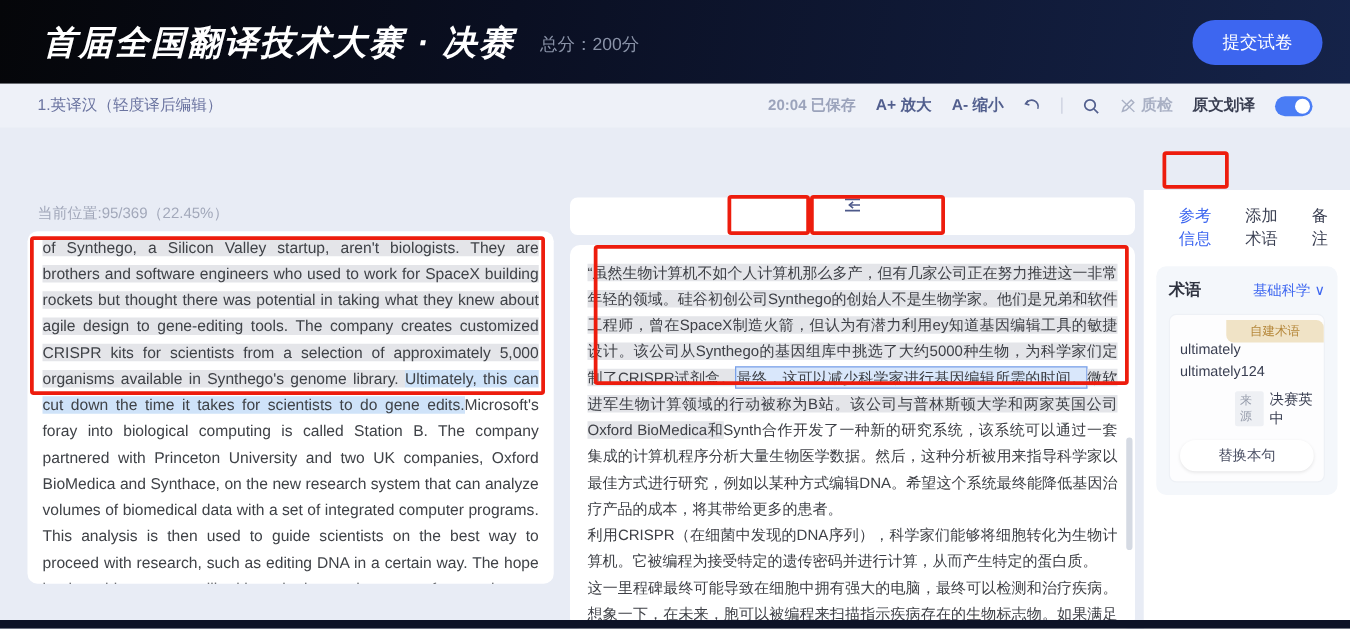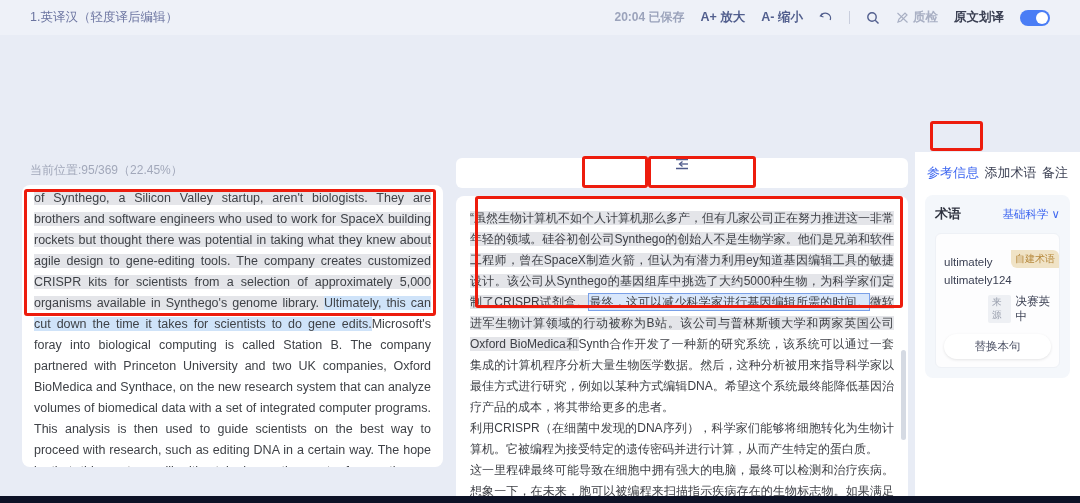--- a/index.html
+++ b/index.html
@@ -44,30 +44,30 @@
   .mid-toolbar .tool-item { gap:5px; }
   .tgt-card { position:absolute; left:456px; top:196px; width:452px; height:307px; background:#fff; border-radius:8px; padding:12px 14px; overflow:hidden; }
   .tgt-text { font-size:12px; line-height:21px; text-align:justify; color:#3e4046; }
   .tgt-text p { margin:0; }
   .sel-box { background:#d9e7fb; border:1px solid #7aa0e8; padding:1px 0; -webkit-box-decoration-break:clone; box-decoration-break:clone; }
   .scroll-thumb { position:absolute; left:901px; top:350px; width:5px; height:90px; background:#d5dae3; border-radius:3px; }
 
   
   .sidebar { position:absolute; left:915px; top:152px; width:165px; height:351px; background:#fff; padding:12px 10px; }
   .side-tabs { display:flex; justify-content:space-between; font-size:13px; color:#3a3f52; padding:0 2px; }
-  .side-tab { cursor:pointer; }
+  .side-tab { cursor:pointer;margin-left:16px; }
   .side-tab.active { color:#3d66f0; }
   .side-card { margin-top:13px; background:#f4f7fb; border-radius:8px; padding:10px; }
   .card-head { display:flex; align-items:center; justify-content:space-between; }
   .card-title { font-size:13px; font-weight:bold; color:#2f3340; }
   .domain-sel { font-size:11.5px; color:#3d66f0; cursor:pointer; }
   .mt-body { margin-top:10px; font-size:11.5px; line-height:19px; color:#555a66; }
   .blue-pill { margin-top:10px; width:100%; background:#3d66f0; color:#fff; border:none; font-size:11.5px; padding:5px 0; border-radius:13px; cursor:pointer; }
   .term-inner { position:relative; margin-top:10px; background:#fdfdfe; border:1px solid #eef1f6; border-radius:6px; padding:22px 8px 8px 8px; }
-  .term-badge { position:absolute; top:16px; right:0; background:#f0e3c6; color:#b5873a; font-size:10px; padding:2px 4px; border-radius:0 6px 0 6px; }
+  .term-badge { position:absolute; top:4px; right:0; background:#f0e3c6; color:#b5873a; font-size:10px; padding:2px 19px; border-radius:0 6px 0 6px; }
   .term-src { font-size:11.5px; color:#3a3f52; }
   .term-tgt { font-size:11.5px; color:#3a3f52; margin-top:6px; }
   .term-meta { margin-top:8px; display:flex; align-items:center; gap:5px;margin-left:44px; }
   .src-badge { background:#eef0f4; color:#969cab; font-size:9.5px; padding:1px 4px; border-radius:2px; }
   .src-val { font-size:11.5px; color:#3a3f52; }
   .white-pill { margin-top:10px; width:100%; background:#fff; color:#4a4f63; border:none; font-size:11.5px; padding:5px 0; border-radius:13px; box-shadow:0 1px 3px rgba(0,0,0,.1); cursor:pointer; }
 
   
   .red-box { position:absolute; border:3px solid #ed1c0d; border-radius:3px; pointer-events:none; z-index:50; }
   #rb-source { left:24px; top:189px; width:412px; height:127px; }
@@ -78,20 +78,25 @@
 
   .bottom-bar { position:absolute; left:0; top:496px; width:1080px; height:7px; background:#0d1226; z-index:60; }
 
   svg { display:block; }
 </style>
 </head>
 <body>
 
 <div class="app">
 
+  <header class="topbar">
+    <div class="app-title">首届全国翻译技术大赛 · 决赛</div>
+    <div class="score">总分：200分</div>
+    <button class="submit-btn">提交试卷</button>
+  </header>
 
 
   <div class="toolrow">
     <div>1.英译汉（轻度译后编辑）</div>
     <div class="tools">
       <span class="saved">20:04 已保存</span>
       <span class="tool-item">A+ 放大</span>
       <span class="tool-item">A- 缩小</span>
       <span class="tool-item">
         <svg width="14" height="13" viewBox="0 0 14 13">

